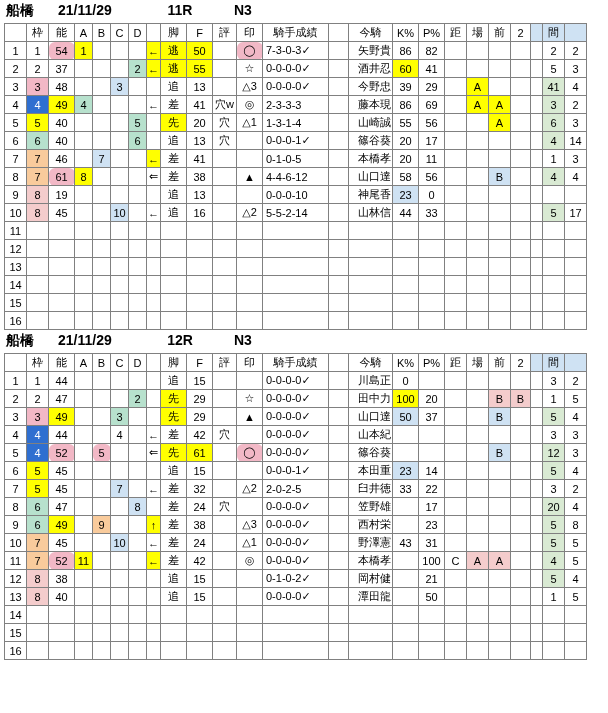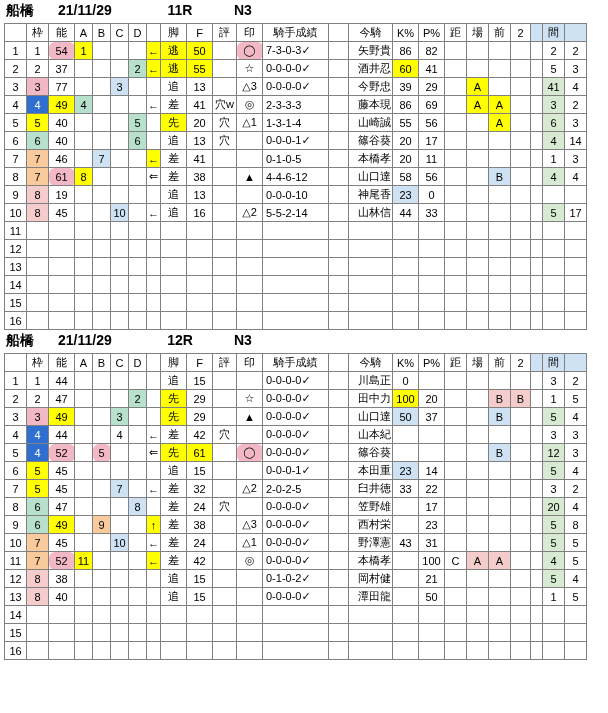--- a/index.html
+++ b/index.html
@@ -150,21 +150,21 @@
             <td class="num "></td>
             <td class="num "></td>
             <td class="num "></td>
             <td></td>
             <td class="num ">5</td>
             <td class="num ">3</td>
           </tr>
           <tr>
             <td class="num">3</td>
             <td class="num w3">3</td>
-            <td class="num ">77</td>
+            <td class="num ">48</td>
             <td class="num "></td>
             <td class="num "></td>
             <td class="num cyan">3</td>
             <td class="num "></td>
             <td class="num "></td>
             <td class="num ">追</td>
             <td class="num ">13</td>
             <td class="num "></td>
             <td class="num ">△3</td>
             <td class="rec">0-0-0-0✓</td>

